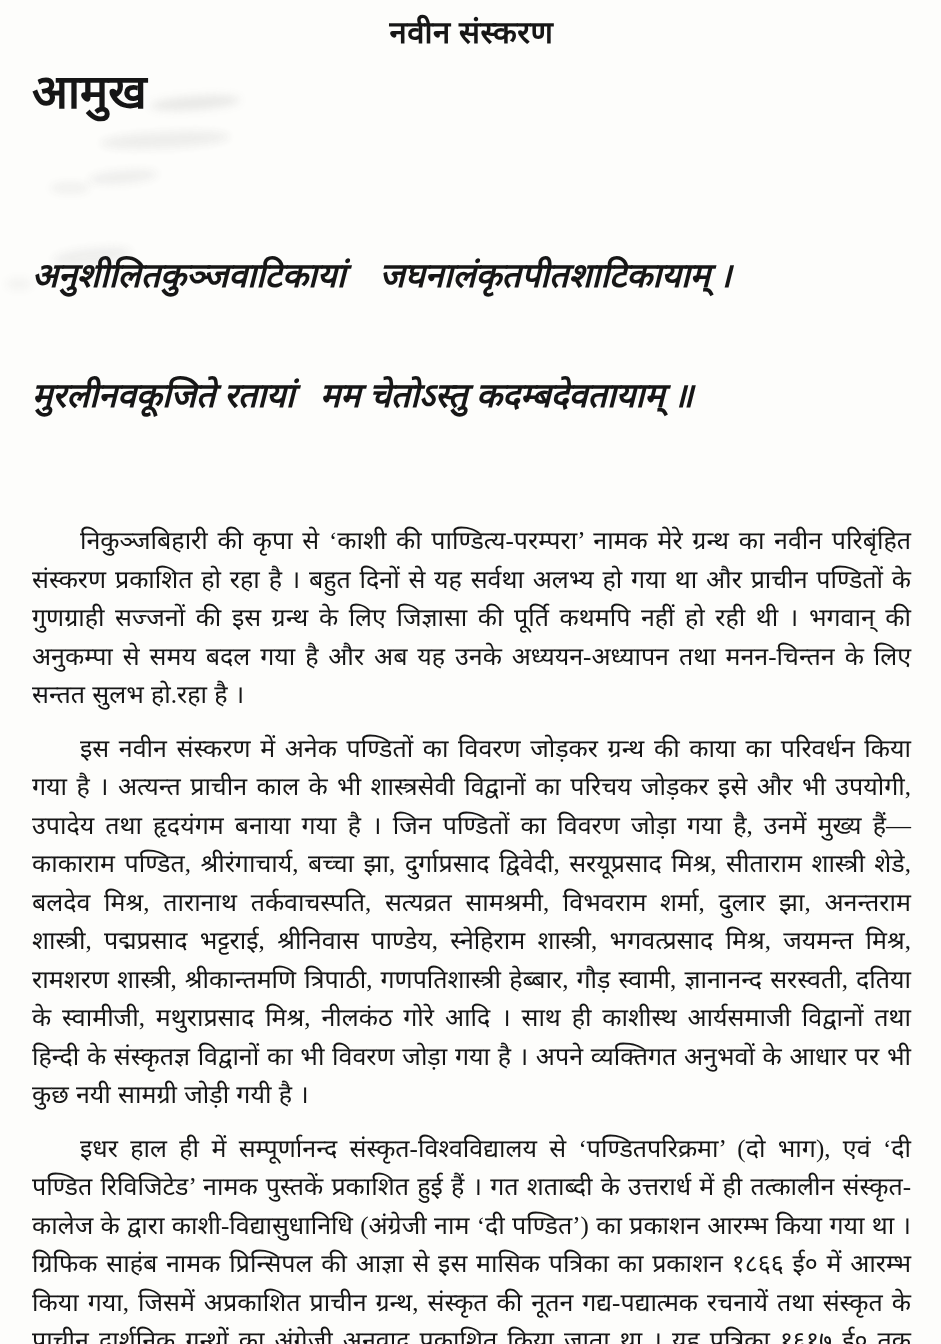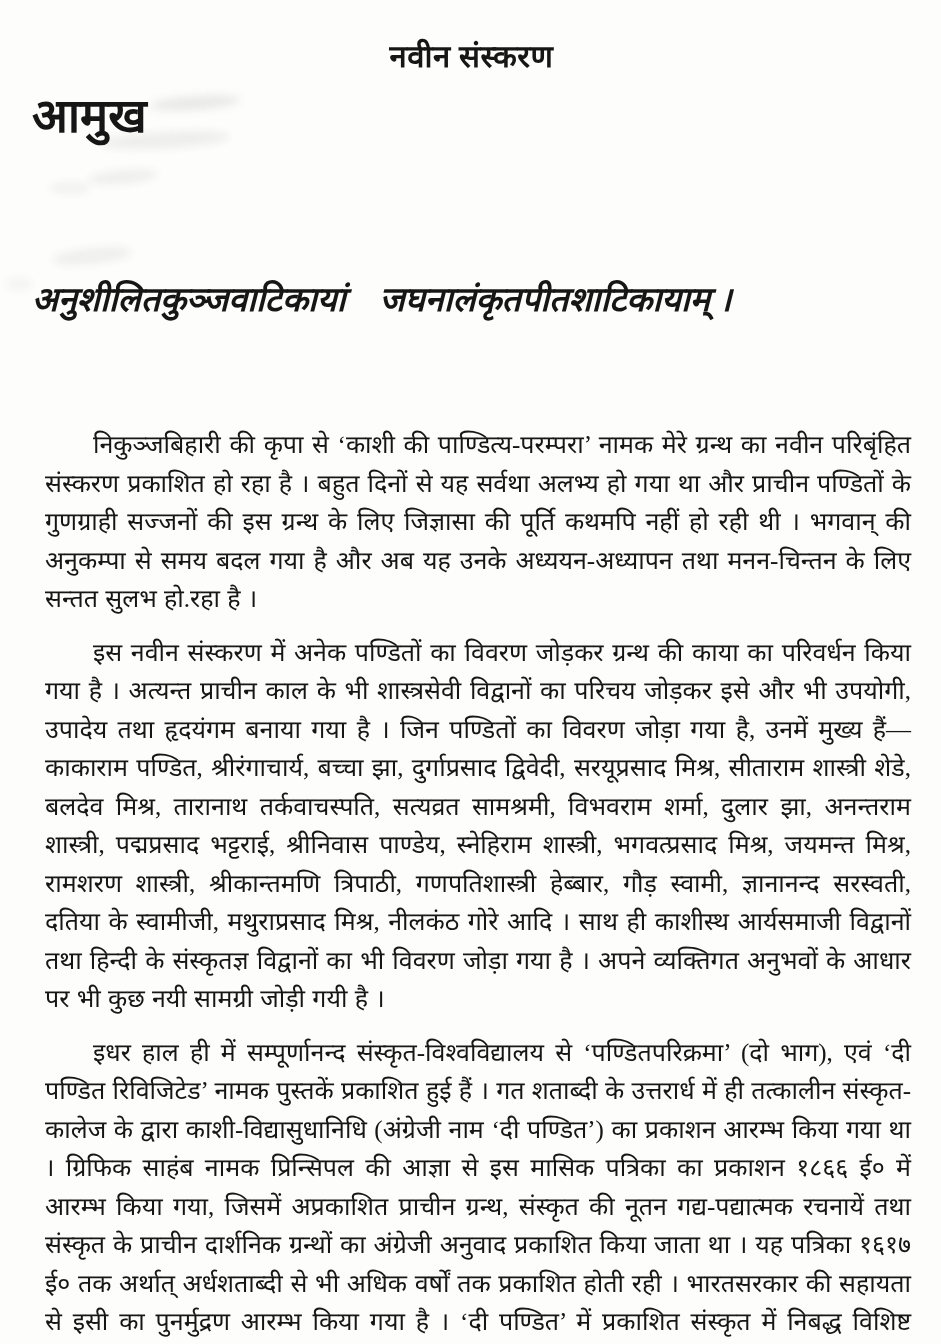--- a/index.html
+++ b/index.html
@@ -10,21 +10,21 @@
   }
   .page {
     position: relative;
     width: 941px;
     height: 1344px;
     margin: 0 auto;
     background: var(--paper, #fdfdfb);
     color: var(--ink, #161616);
     overflow: hidden;
     box-sizing: border-box;
-    padding: 34px 30px 0 32px;
+    padding: 10px 30px 0 32px;
   }
   
   .artifact {
     position: absolute;
     background: rgba(60, 60, 60, 0.10);
     border-radius: 50%;
     filter: blur(4px);
     pointer-events: none;
   }
   .a1 { left: 150px; top: 96px;  width: 90px;  height: 14px; transform: rotate(-4deg); }
@@ -57,21 +57,21 @@
   }
   .body-text {
     margin-top: 26px;
   }
   .para {
     font-size: 25px;
     line-height: 38.5px;
     text-align: justify;
     text-justify: inter-word;
     text-indent: 48px;
-    margin: 0 0 15px 13px;
+    margin: 0 0 15px 0;
     word-spacing: 1px;
   }
 </style>
 </head>
 <body>
 
 <div class="page">
 
   <div class="artifact a1"></div>
   <div class="artifact a2"></div>
@@ -79,20 +79,21 @@
   <div class="artifact a4"></div>
   <div class="artifact a5"></div>
   <div class="artifact a6"></div>
 
   <h2 class="kicker">नवीन संस्करण</h2>
 
   <h1 class="title">आमुख</h1>
 
   <div class="verse">
     <div>अनुशीलितकुञ्जवाटिकायां    जघनालंकृतपीतशाटिकायाम् ।</div>
+    <div>मुरलीनवकूजिते रतायां   मम चेतोऽस्तु कदम्बदेवतायाम् ॥</div>
   </div>
 
   <div class="body-text">
     <p class="para">निकुञ्जबिहारी की कृपा से ‘काशी की पाण्डित्य-परम्परा’ नामक मेरे ग्रन्थ का नवीन परिबृंहित संस्करण प्रकाशित हो रहा है । बहुत दिनों से यह सर्वथा अलभ्य हो गया था और प्राचीन पण्डितों के गुणग्राही सज्जनों की इस ग्रन्थ के लिए जिज्ञासा की पूर्ति कथमपि नहीं हो रही थी । भगवान् की अनुकम्पा से समय बदल गया है और अब यह उनके अध्ययन-अध्यापन तथा मनन-चिन्तन के लिए सन्तत सुलभ हो.रहा है ।</p>
     <p class="para">इस नवीन संस्करण में अनेक पण्डितों का विवरण जोड़कर ग्रन्थ की काया का परिवर्धन किया गया है । अत्यन्त प्राचीन काल के भी शास्त्रसेवी विद्वानों का परिचय जोड़कर इसे और भी उपयोगी, उपादेय तथा हृदयंगम बनाया गया है । जिन पण्डितों का विवरण जोड़ा गया है, उनमें मुख्य हैं—काकाराम पण्डित, श्रीरंगाचार्य, बच्चा झा, दुर्गाप्रसाद द्विवेदी, सरयूप्रसाद मिश्र, सीताराम शास्त्री शेडे, बलदेव मिश्र, तारानाथ तर्कवाचस्पति, सत्यव्रत सामश्रमी, विभवराम शर्मा, दुलार झा, अनन्तराम शास्त्री, पद्मप्रसाद भट्टराई, श्रीनिवास पाण्डेय, स्नेहिराम शास्त्री, भगवत्प्रसाद मिश्र, जयमन्त मिश्र, रामशरण शास्त्री, श्रीकान्तमणि त्रिपाठी, गणपतिशास्त्री हेब्बार, गौड़ स्वामी, ज्ञानानन्द सरस्वती, दतिया के स्वामीजी, मथुराप्रसाद मिश्र, नीलकंठ गोरे आदि । साथ ही काशीस्थ आर्यसमाजी विद्वानों तथा हिन्दी के संस्कृतज्ञ विद्वानों का भी विवरण जोड़ा गया है । अपने व्यक्तिगत अनुभवों के आधार पर भी कुछ नयी सामग्री जोड़ी गयी है ।</p>
     <p class="para">इधर हाल ही में सम्पूर्णानन्द संस्कृत-विश्वविद्यालय से ‘पण्डितपरिक्रमा’ (दो भाग), एवं ‘दी पण्डित रिविजिटेड’ नामक पुस्तकें प्रकाशित हुई हैं । गत शताब्दी के उत्तरार्ध में ही तत्कालीन संस्कृत-कालेज के द्वारा काशी-विद्यासुधानिधि (अंग्रेजी नाम ‘दी पण्डित’) का प्रकाशन आरम्भ किया गया था । ग्रिफिक साहंब नामक प्रिन्सिपल की आज्ञा से इस मासिक पत्रिका का प्रकाशन १८६६ ई० में आरम्भ किया गया, जिसमें अप्रकाशित प्राचीन ग्रन्थ, संस्कृत की नूतन गद्य-पद्यात्मक रचनायें तथा संस्कृत के प्राचीन दार्शनिक ग्रन्थों का अंग्रेजी अनुवाद प्रकाशित किया जाता था । यह पत्रिका १६१७ ई० तक अर्थात् अर्धशताब्दी से भी अधिक वर्षों तक प्रकाशित होती रही । भारतसरकार की सहायता से इसी का पुनर्मुद्रण आरम्भ किया गया है । ‘दी पण्डित’ में प्रकाशित संस्कृत में निबद्ध विशिष्ट निबन्धों का ‘पण्डितपरिक्रमा’ में तथा अंग्रेजी में निबद्ध विशिष्ट निबन्धों का ‘पण्डित रिविजिटेड’ में संकलन किया गया है । इन ग्रन्थों में उस काल के काशीस्थ पण्डितों के बारे में अनेकविध जानकारी दी गयी है ।</p>
   </div>
 
 </div>
 

